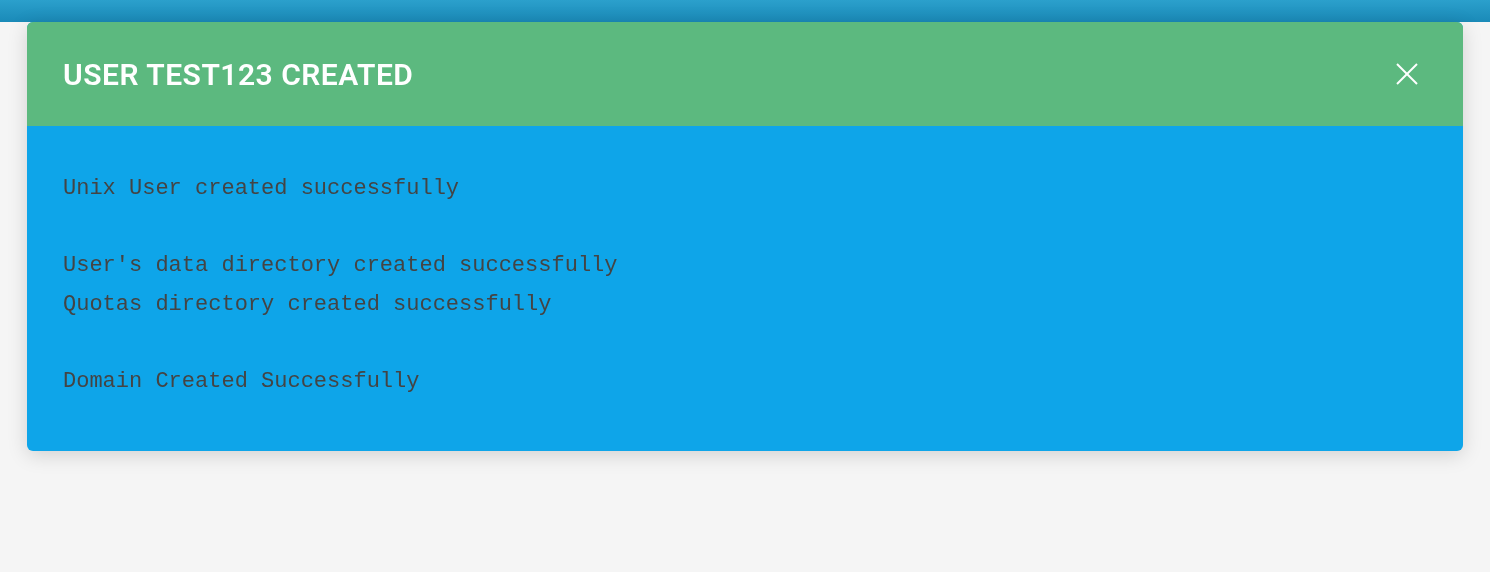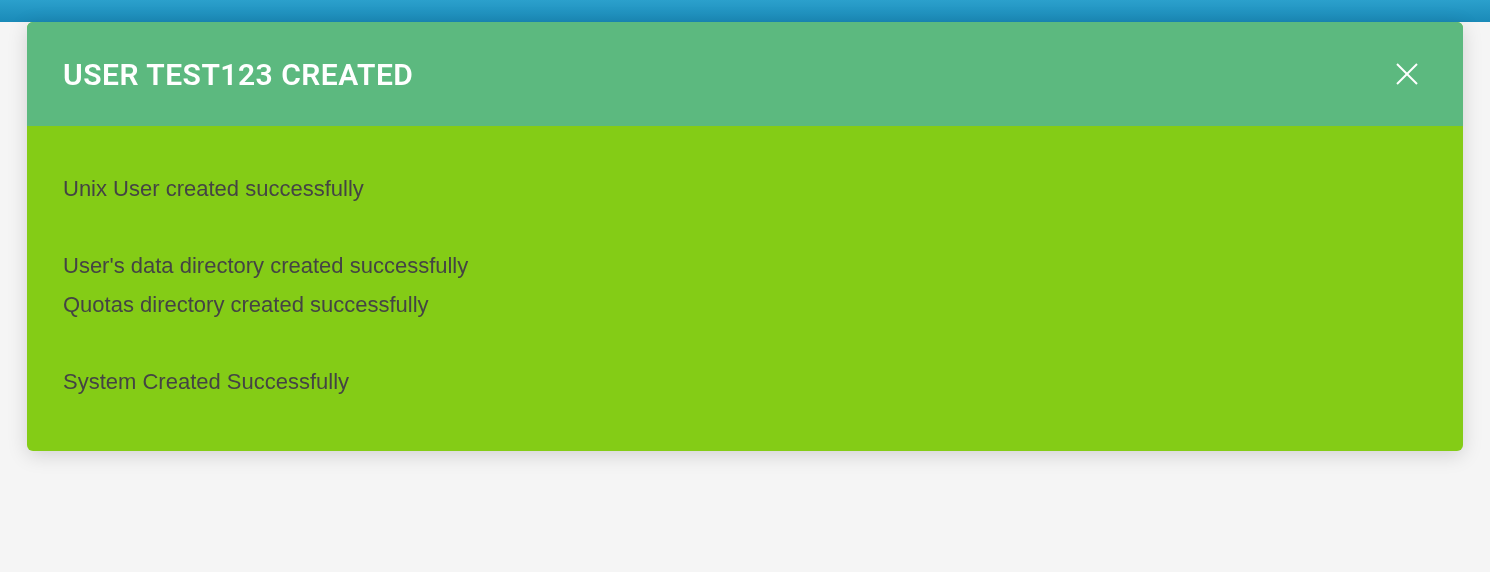--- a/index.html
+++ b/index.html
@@ -19,21 +19,21 @@
       background: #1c94c4;
       background: linear-gradient(180deg, #2ba0cc 0%, #1a8ab8 100%);
       height: 22px;
       width: 100%;
     }
     .modal {
       position: absolute;
       top: 22px;
       left: 27px;
       right: 27px;
-      background: #84cc16;
+      background: #0ea5e9;
       border-radius: 6px;
       box-shadow: 0 4px 20px rgba(0,0,0,0.15);
       overflow: hidden;
     }
     .modal-header {
       background: #5cb97f;
       padding: 32px 36px 32px 36px;
       display: flex;
       justify-content: space-between;
       align-items: center;
@@ -56,21 +56,21 @@
     .close-button svg {
       width: 32px;
       height: 32px;
       stroke: #ffffff;
       stroke-width: 2;
     }
     .modal-body {
       padding: 44px 36px 50px 36px;
     }
     .message-line {
-      font-family: Liberation Sans, sans-serif;
+      font-family: Liberation Mono, monospace;
       font-size: 22px;
       color: #444444;
       line-height: 1.75;
       white-space: pre;
     }
   </style>
 </head>
 <body>
 
 <div class="top-bar"></div>
@@ -84,15 +84,15 @@
         <line x1="26" y1="6" x2="6" y2="26"></line>
       </svg>
     </button>
   </div>
   <div class="modal-body">
     <div class="message-line">Unix User created successfully</div>
     <div class="message-line">&nbsp;</div>
     <div class="message-line">User's data directory created successfully</div>
     <div class="message-line">Quotas directory created successfully</div>
     <div class="message-line">&nbsp;</div>
-    <div class="message-line">System Created Successfully</div>
+    <div class="message-line">Domain Created Successfully</div>
   </div>
 </div>
 
 </body></html>

